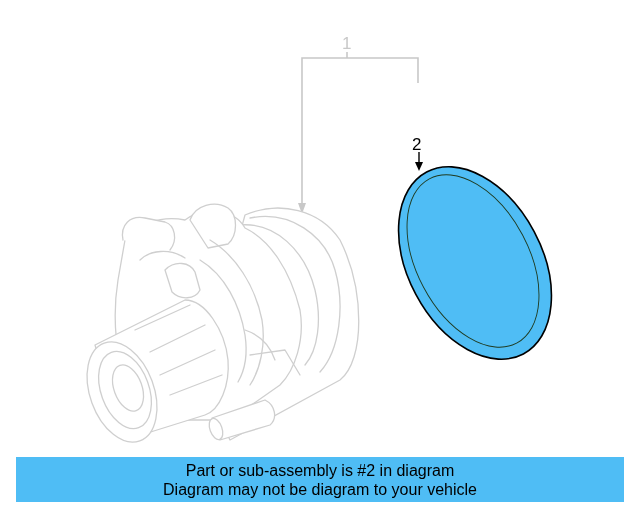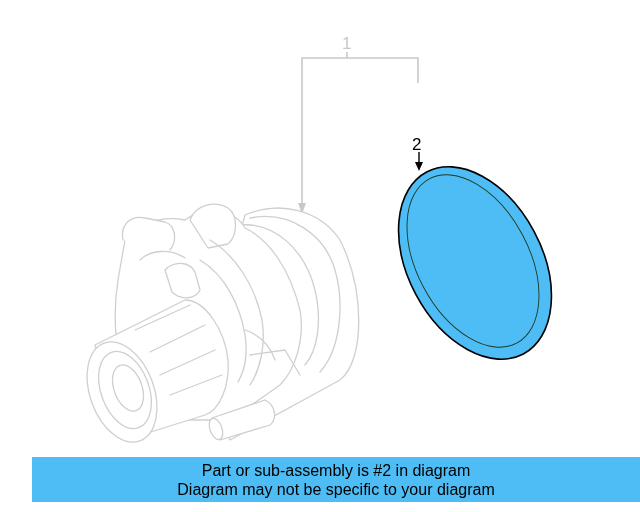--- a/index.html
+++ b/index.html
@@ -1,20 +1,20 @@
 <!DOCTYPE html>
 <html><head>
   <meta charset="utf-8">
   <style>
     html, body { margin: 0; padding: 0; background: #ffffff; }
     body { width: 640px; height: 512px; position: relative; overflow: hidden; font-family: "Liberation Sans", sans-serif; }
     #diagram { position: absolute; left: 0; top: 0; width: 640px; height: 512px; }
     .callout-num { font-family: "Liberation Sans", sans-serif; font-size: 17px; }
     #banner {
-      position: absolute; left: 32px; top: 457px; width: 608px; height: 45px;
+      position: absolute; left: 16px; top: 457px; width: 608px; height: 45px;
       background: #4fbdf5; color: #000; text-align: center;
       font-family: "Liberation Sans", sans-serif; font-size: 16px; line-height: 19px;
       padding-top: 4px; box-sizing: border-box;
     }
     #banner div { white-space: nowrap; }
   </style>
 </head>
 <body>
 
 <svg id="diagram" viewBox="0 0 640 512" xmlns="http://www.w3.org/2000/svg">
@@ -65,14 +65,14 @@
 
   <g stroke="#000" stroke-width="1.4" fill="none">
     <line x1="419" y1="152" x2="419" y2="166"></line>
     <polygon points="415,162 423,162 419,171" fill="#000" stroke="none"></polygon>
   </g>
   <text class="callout-num" x="412" y="150" fill="#000">2</text>
 </svg>
 
 <div id="banner">
   <div>Part or sub-assembly is #2 in diagram</div>
-  <div>Diagram may not be specific to your diagram</div>
+  <div>Diagram may not be diagram to your vehicle</div>
 </div>
 
 </body></html>

